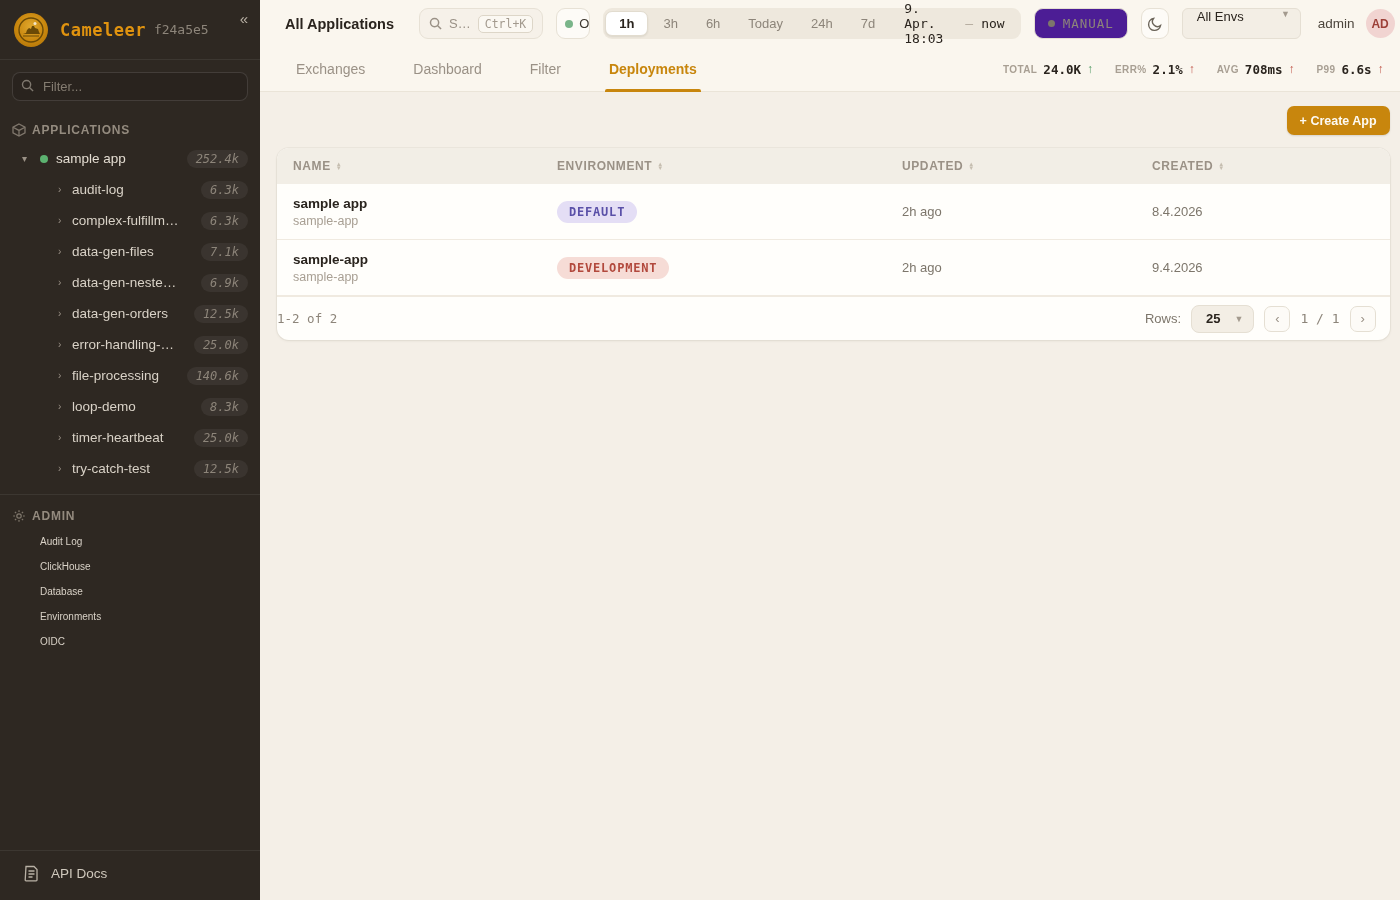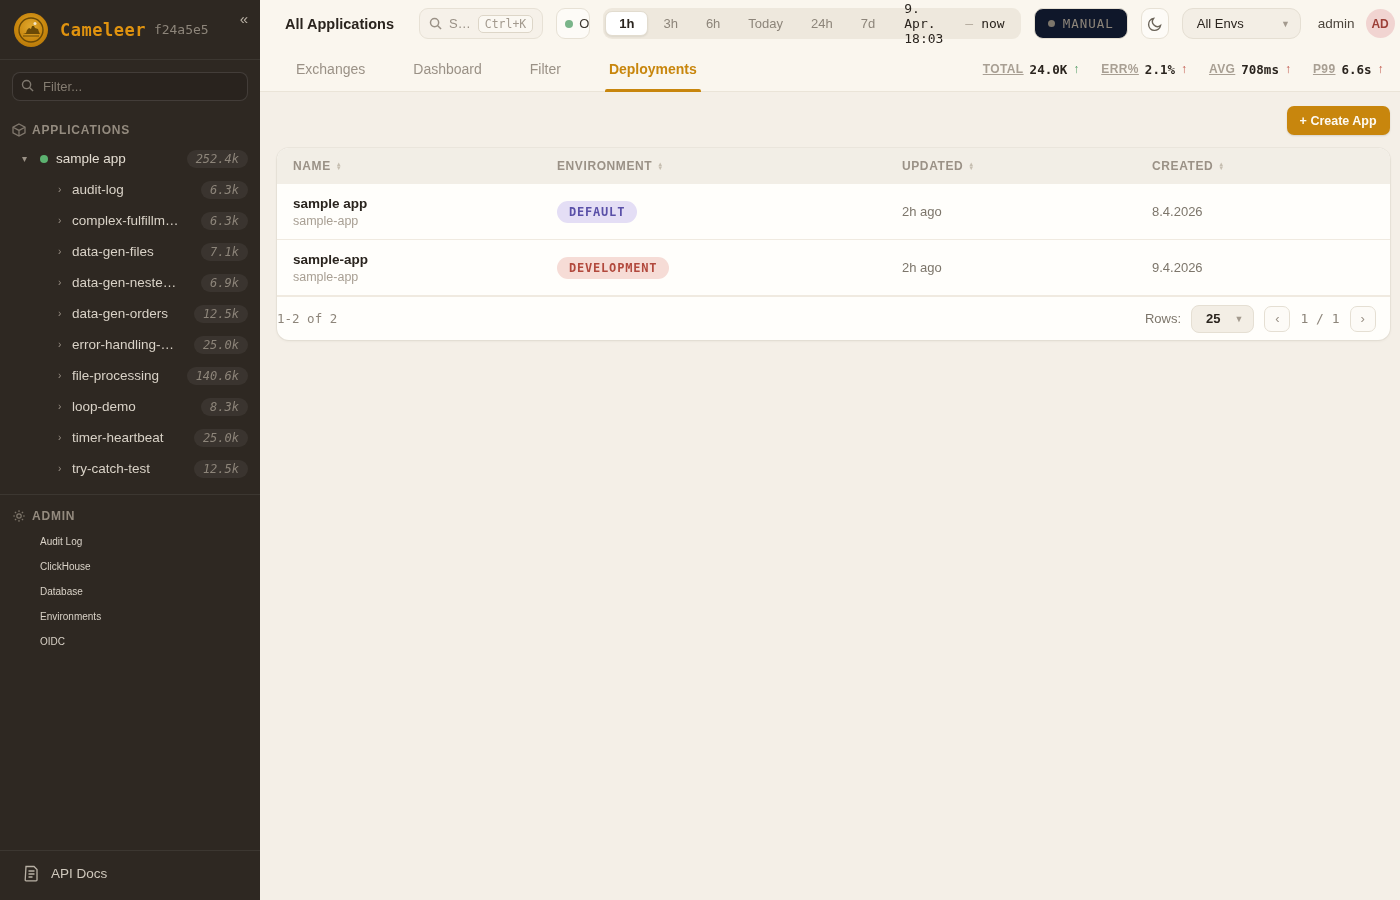--- a/index.html
+++ b/index.html
@@ -38,36 +38,36 @@
   .tb-title { font-size:14.5px; font-weight:bold; color:#2a241e; margin-right:12px; white-space:nowrap; }
   .search-btn { display:flex; align-items:center; gap:7px; background:#f6f1e9; border:1px solid #e7e1d5; border-radius:9px; height:31px; padding:0 9px; color:#9a9186; font-size:13px; cursor:pointer; }
   .kbd { border:1px solid #ddd6c8; border-radius:5px; padding:1px 6px; font-size:11.5px; color:#a39a8e; background:#fbf8f2; }
   .online-btn { display:flex; align-items:center; gap:6px; background:#fdfbf7; border:1px solid #e7e1d5; border-radius:9px; height:31px; padding:0 8px; font-size:13px; color:#3a342c; cursor:pointer; overflow:hidden; max-width:34px; }
   .online-dot { width:8px; height:8px; border-radius:50%; background:#7ab58a; flex-shrink:0; }
   .seg { display:flex; align-items:center; background:#eee8dd; border-radius:9px; height:31px; padding:2px; gap:2px; }
   .seg-btn { border:none; background:transparent; color:#8d857a; font-size:13px; padding:4px 13px; border-radius:7px; cursor:pointer; font-family:"Liberation Sans", sans-serif; }
   .seg-btn.active { background:#ffffff; color:#2a241e; font-weight:bold; box-shadow:0 1px 2px rgba(0,0,0,0.08); border:1px solid #e2dccf; }
   .seg-date { display:flex; align-items:center; gap:8px; padding:0 14px; font-size:13px; color:#2a241e; cursor:pointer; }
   .seg-date .sep { color:#b0a79a; }
-  .manual-btn { display:flex; align-items:center; gap:8px; background:#0f172a; border:1px solid #e5dfd3; border-radius:9px; height:31px; padding:0 13px; color:#8d857a; font-size:12.5px; letter-spacing:1px; cursor:pointer; }
+  .manual-btn { display:flex; align-items:center; gap:8px; background:#4c1d95; border:1px solid #e5dfd3; border-radius:9px; height:31px; padding:0 13px; color:#8d857a; font-size:12.5px; letter-spacing:1px; cursor:pointer; }
   .manual-dot { width:7px; height:7px; border-radius:50%; background:#7d766b; }
   .icon-btn { width:31px; height:31px; background:#fdfbf7; border:1px solid #e7e1d5; border-radius:9px; display:flex; align-items:center; justify-content:center; cursor:pointer; color:#6b6459; }
-  .env-select { display:flex; align-items:center; justify-content:space-between; background:#f3eee5; border:1px solid #e5dfd3; border-radius:11px; height:31px; width:130px; padding:0 10px 0 14px; font-size:13px; color:#2a241e; cursor:pointer; }
+  .env-select { display:flex; justify-content:space-between; background:#f3eee5; border:1px solid #e5dfd3; border-radius:6px; height:31px; width:130px; padding:0 10px 0 14px; font-size:13px; color:#2a241e; cursor:pointer; }
   .caret { color:#a39a8e; font-size:9px; }
   .user { display:flex; align-items:center; gap:11px; margin-left:4px; }
   .user-name { font-size:13.5px; color:#4d463d; }
   .avatar { width:29px; height:29px; border-radius:50%; background:#f1d4d1; color:#9c4038; font-size:12px; font-weight:bold; display:flex; align-items:center; justify-content:center; cursor:pointer; }
 
   .tabsbar { height:45px; background:#faf6ee; border-bottom:1px solid #eae4d8; display:flex; align-items:center; padding:0 25px 0 36px; gap:48px; flex-shrink:0; }
   .tab { font-size:14px; color:#9a9186; cursor:pointer; height:45px; display:flex; align-items:center; position:relative; }
   .tab.active { color:#c8860d; font-weight:bold; }
   .tab.active::after { content:""; position:absolute; left:-4px; right:-4px; bottom:0; height:3px; background:#c8860d; border-radius:2px 2px 0 0; }
   .stats { margin-left:auto; display:flex; align-items:center; gap:22px; }
   .stat { display:flex; align-items:center; gap:6px; }
-  .stat-label { font-size:12px; color:#a89f93; font-weight:bold; letter-spacing:0.4px;text-decoration:underline; }
+  .stat-label { font-size:10px; color:#a89f93; font-weight:bold; letter-spacing:0.4px; }
   .stat-value { font-size:12.5px; font-weight:bold; color:#2a241e; }
   .stat-arrow { font-size:12px; font-weight:bold; }
 
   .content { flex:1; padding:14px 19px 0 17px; }
   .create-row { display:flex; justify-content:flex-end; }
   .create-btn { background:#c8860d; color:#fdfaf3; border:none; border-radius:7px; height:29px; padding:0 13px; font-size:12.5px; font-weight:bold; cursor:pointer; font-family:"Liberation Sans", sans-serif; box-shadow:0 1px 2px rgba(0,0,0,0.12); }
   .table-card { margin-top:13px; background:#fffefb; border-radius:12px; box-shadow:0 1px 3px rgba(60,50,30,0.08), 0 0 0 1px rgba(60,50,30,0.04); overflow:hidden; }
   .t-grid { display:grid; grid-template-columns:264px 345px 250px 1fr; align-items:center; }
   .t-head { background:#f2eee6; height:36px; }
   .t-head .th { font-size:12px; font-weight:bold; letter-spacing:0.6px; color:#9a9186; padding-left:16px; display:flex; align-items:center; gap:5px; cursor:pointer; }

